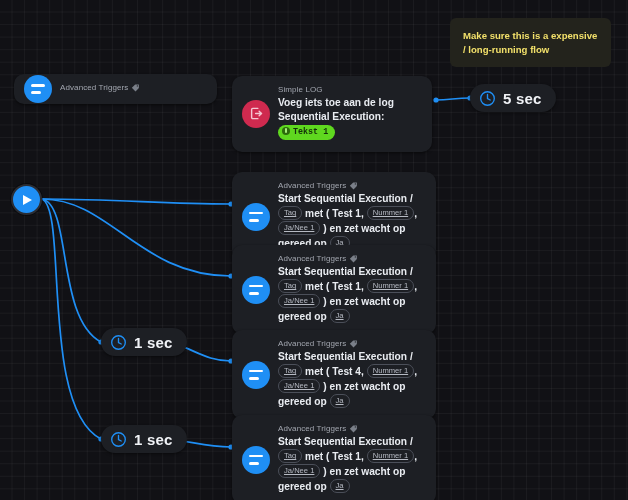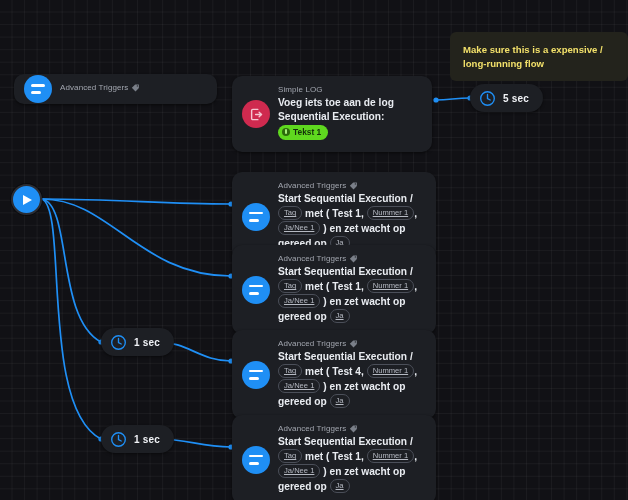--- a/index.html
+++ b/index.html
@@ -64,39 +64,39 @@
   }
   .chip-block {
     display: inline-block; margin-top: 3px;
     font-size: 7.6px; font-weight: normal; color: #b6bac3;
     border: 1px solid #4b4f59; border-radius: 7px;
     padding: 1px 6px 2px; line-height: 11px; background: transparent;
   }
   .chip-green {
     display: inline-block; background: #5fd81f; color: #14300a;
     font-size: 8.4px; font-weight: bold; border-radius: 9px;
-    padding: 1px 7px 2px 4px; line-height: 12px; vertical-align: 1px;
+    padding: 1px 7px 2px 4px; line-height: 12px; vertical-align: 1px; font-family: Liberation Mono, monospace;
   }
   .chip-green .dot {
     display:inline-block; width:8px; height:8px; border-radius:50%;
     background:#2d6b0c; vertical-align:-1px; margin-right:3px; position:relative;
   }
   .chip-green .dot::after{
     content:""; position:absolute; left:3px; top:1.5px; width:1.6px; height:5px;
     background:#a9ee7c; border-radius:1px;
   }
 
   
   .timer {
     position: absolute; height: 28px; border-radius: 14px;
     background: #1d1f24; display: flex; align-items: center; gap: 7px;
     padding: 0 14px 0 9px; box-shadow: 0 1px 3px rgba(0,0,0,.5);
   }
   .clock { width: 17px; height: 17px; flex: none; }
-  .timer-label { font-size: 10px; font-weight: bold; color: #f0f2f6; letter-spacing: .2px; }
+  .timer-label { font-size: 15px; font-weight: bold; color: #f0f2f6; letter-spacing: .2px; }
 
   
   .start-node {
     position: absolute; width: 31px; height: 31px; border-radius: 50%;
     background: #1f8ff5; border: 2px solid #2b2d34;
     display: flex; align-items: center; justify-content: center;
     box-shadow: 0 0 0 1px rgba(0,0,0,.4);
   }
   .play-tri {
     width: 0; height: 0; margin-left: 2px;
@@ -139,21 +139,21 @@
     <circle class="port" cx="231" cy="204" r="2.6"></circle>
     <circle class="port" cx="231" cy="276" r="2.6"></circle>
     <circle class="port" cx="231" cy="361" r="2.6"></circle>
     <circle class="port" cx="231" cy="447" r="2.6"></circle>
     <circle class="port" cx="101" cy="342" r="2.6"></circle>
     <circle class="port" cx="158" cy="342" r="2.6"></circle>
     <circle class="port" cx="101" cy="439" r="2.6"></circle>
     <circle class="port" cx="158" cy="439" r="2.6"></circle>
   </svg>
 
-  <div class="note" style="left:450px; top:32px; width:178px;">
+  <div class="note" style="left:450px; top:18px; width:161px;">
     <span>Make sure this is a expensive / long-running flow</span>
   </div>
 
   <div class="card" style="left:14px; top:74px; width:203px;">
     <div class="node-badge badge-blue">
       <span class="eq-icon">
           <i></i>
           <i></i>
         </span>
     </div>

